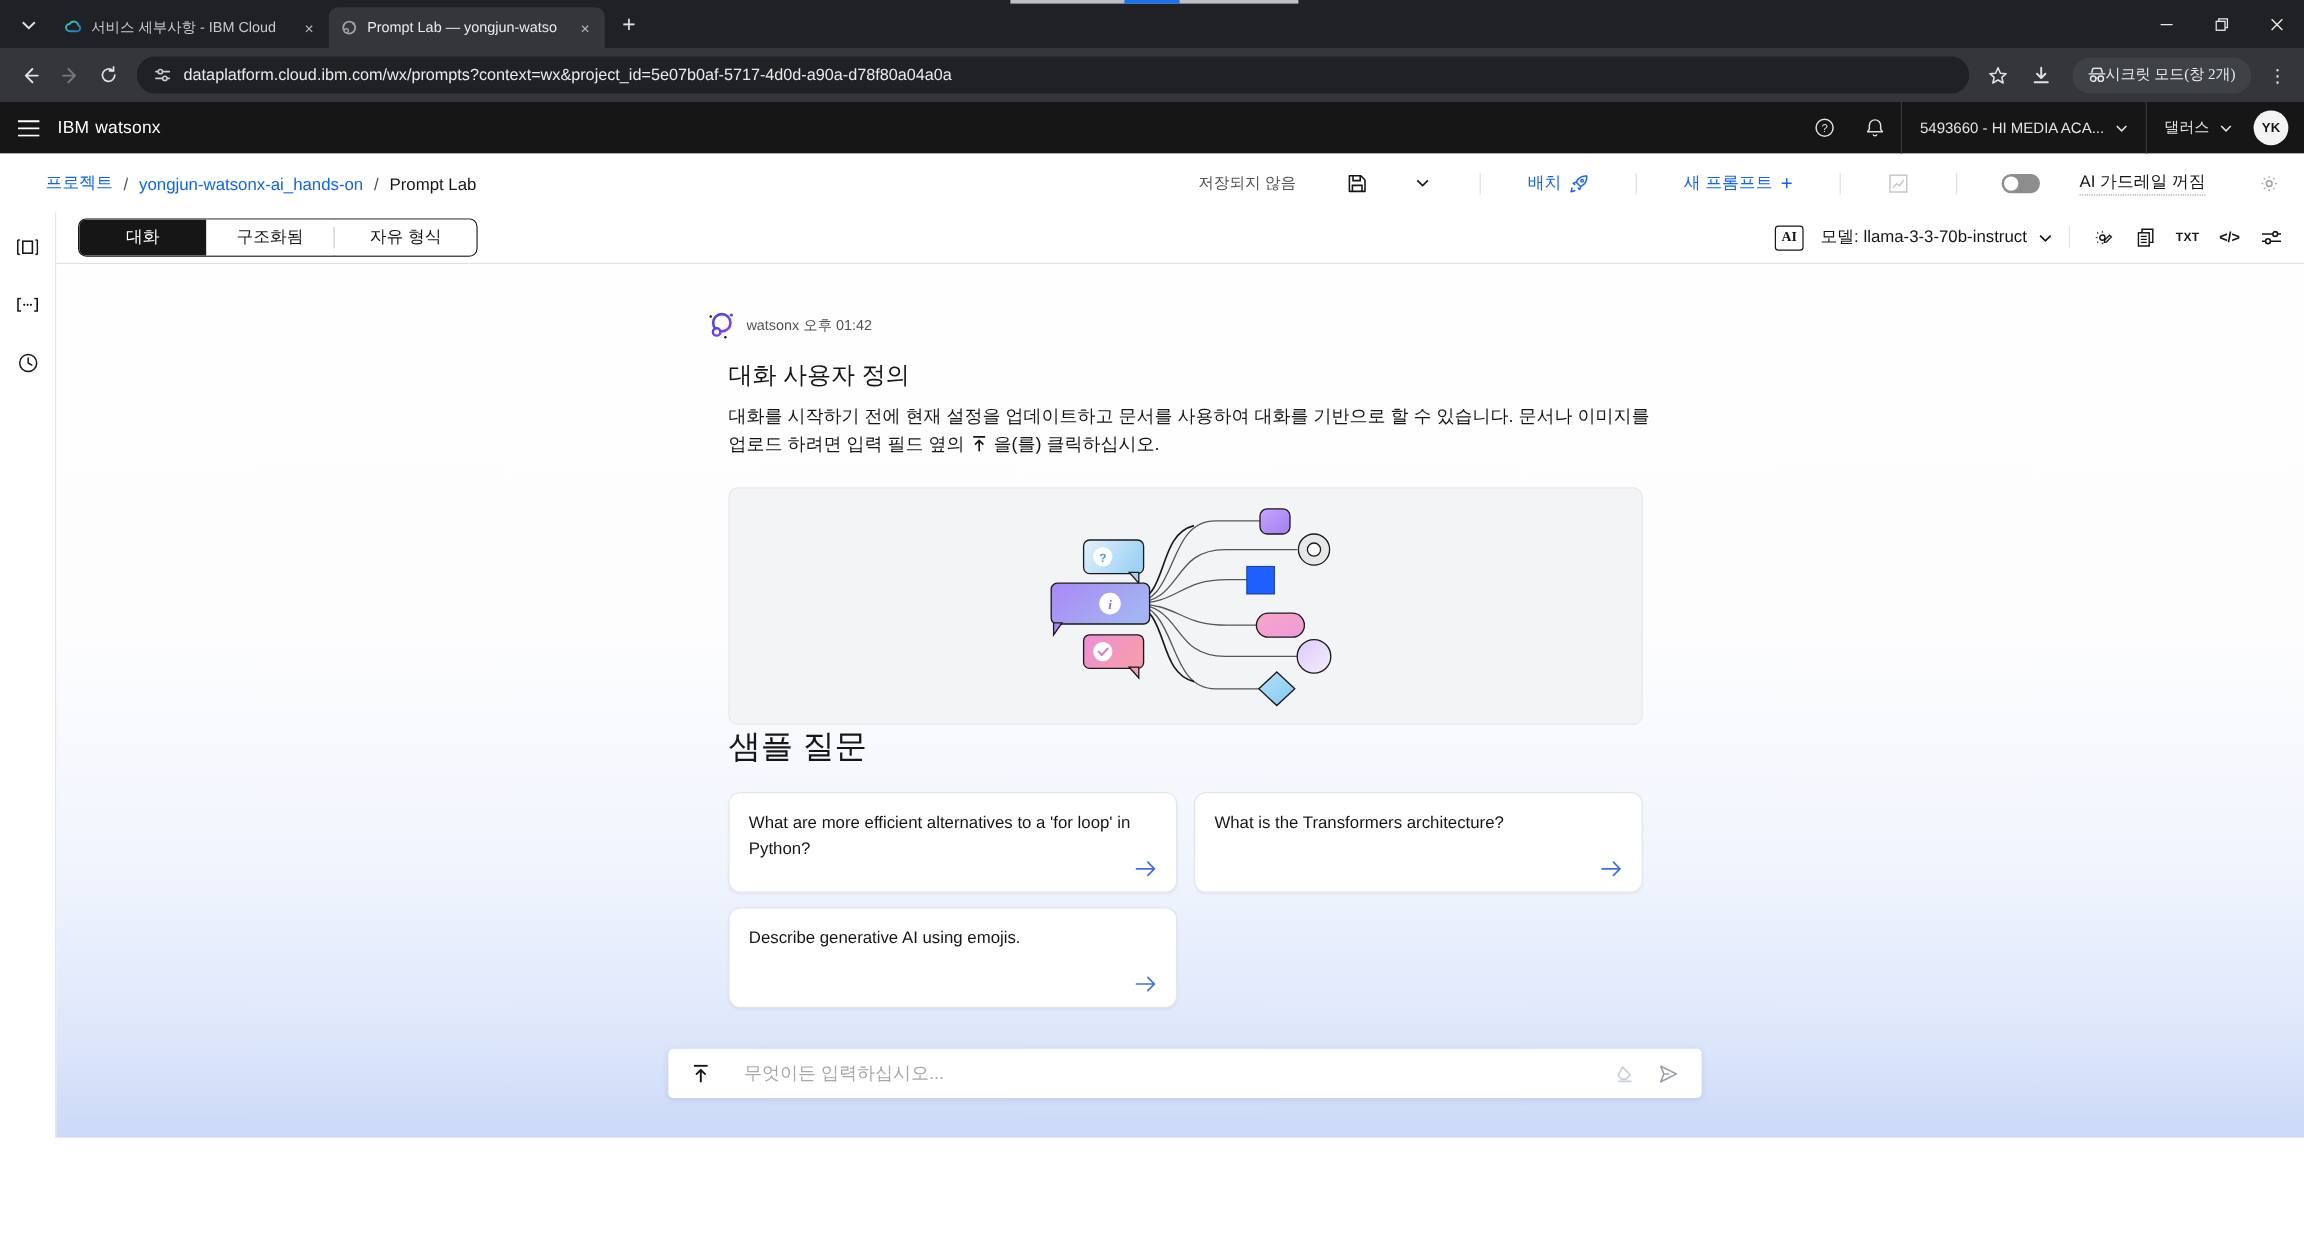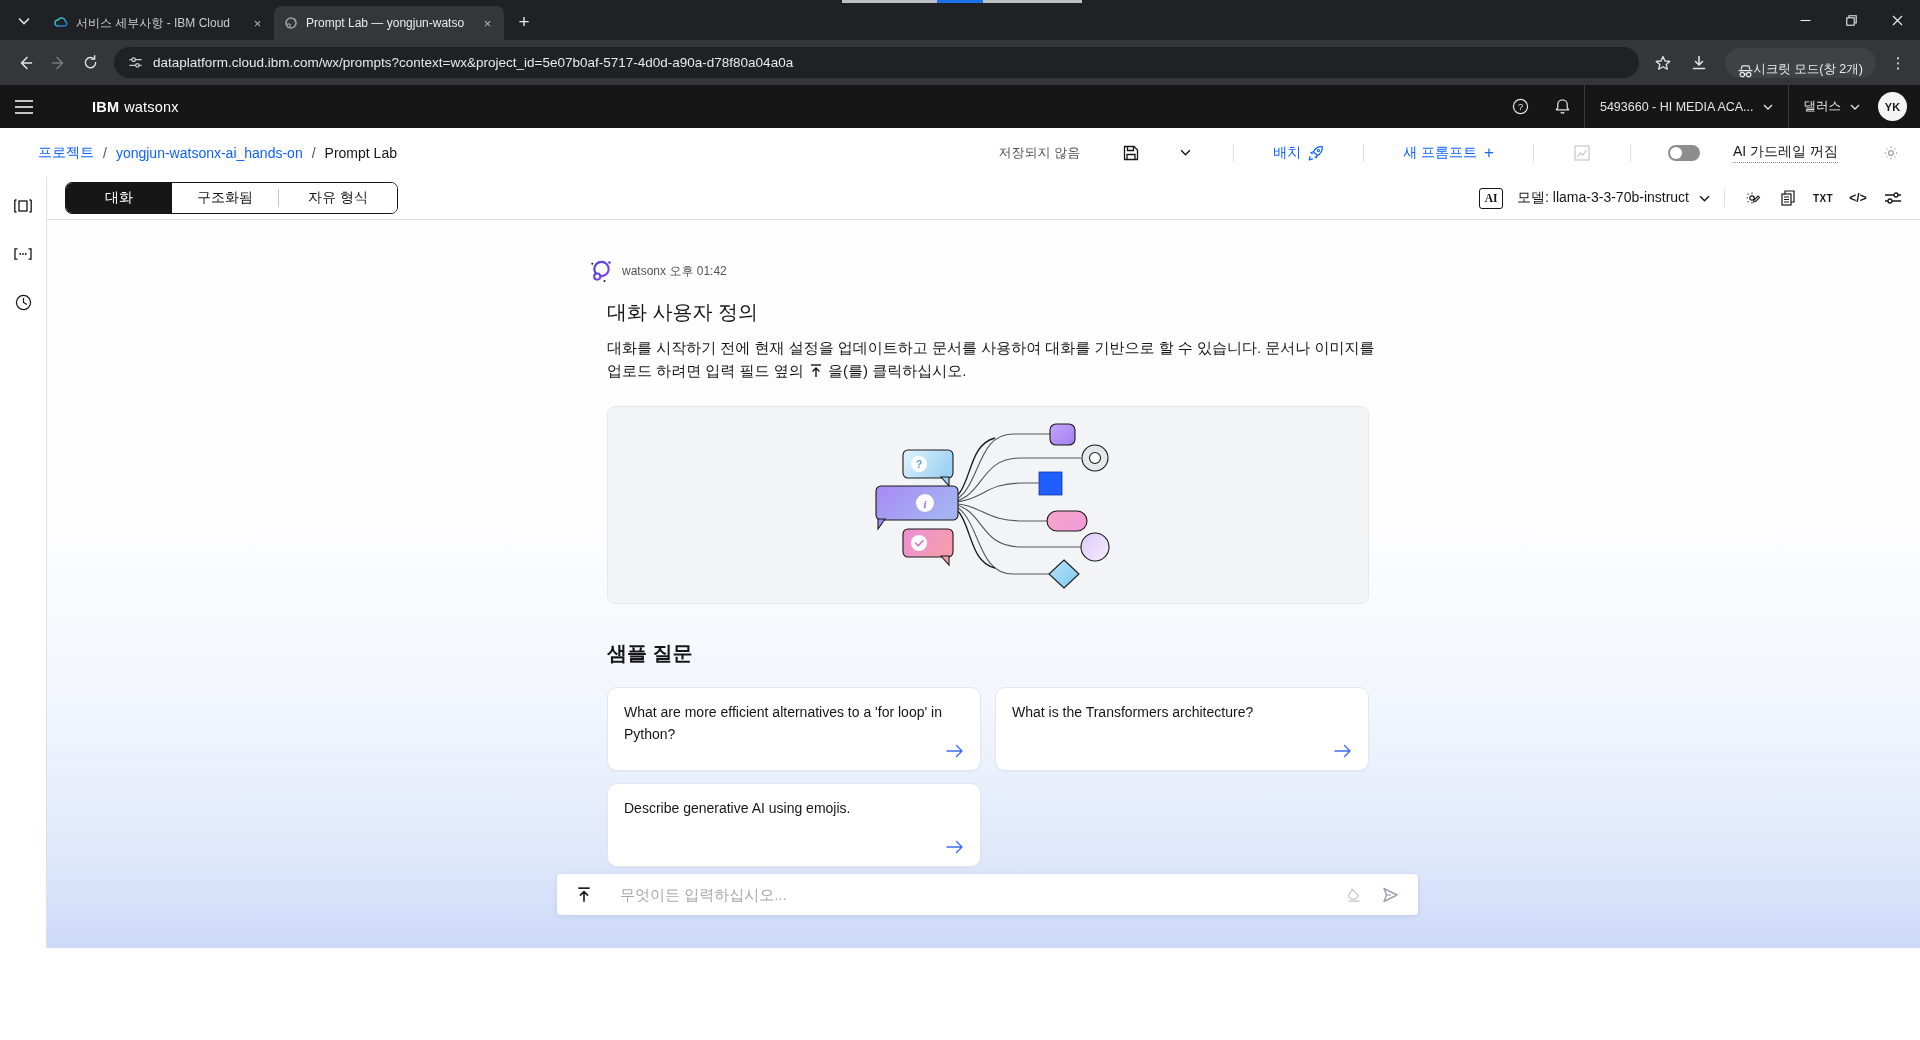--- a/index.html
+++ b/index.html
@@ -20,28 +20,28 @@
   .win-controls { margin-left:auto; display:flex; height:40px; }
   .win-btn { width:46px; height:40px; display:flex; align-items:center; justify-content:center; color:#e8eaed; }
 
   
   .url-row { height:45px; background:#35363a; display:flex; align-items:center; padding:0 10px; }
   .nav-btn { width:32px; height:32px; border-radius:50%; display:flex; align-items:center; justify-content:center; color:#dfe2e6; }
   .nav-btn.dim { color:#77797c; }
   .omnibox { flex:1; height:31px; background:#202124; border-radius:16px; display:flex; align-items:center; gap:10px; padding:0 14px; margin:0 8px; }
   .url-text { color:#e8eaed; font-size:13.5px; white-space:nowrap; }
   .omni-right { display:flex; align-items:center; gap:4px; }
-  .chip-incognito { height:30px; background:#3f4245; border-radius:15px; display:flex; align-items:flex-end; gap:0; padding:0 13px; color:#e8eaed; font-size:12.5px; margin:0 6px; }
+  .chip-incognito { height:30px; background:#3f4245; border-radius:15px; display:flex; align-items:center; gap:0; padding:0 13px; color:#e8eaed; font-size:12.5px; margin:0 6px;font-family:Liberation Serif, serif; }
   .kebab { width:24px; text-align:center; color:#e8eaed; font-size:15px; }
 
   
   .ibm-header { height:43px; background:#161616; display:flex; align-items:center; color:#fff; }
   .hamburger { width:48px; height:43px; display:flex; align-items:center; justify-content:center; }
   .brand { font-size:14.5px; letter-spacing:.2px; }
-  .brand b { font-weight:700; margin-right:5px;margin-left:44px; }
+  .brand b { font-weight:400; margin-right:5px; }
   .hdr-right { margin-left:auto; display:flex; align-items:center; height:100%; }
   .hdr-icon-btn { width:42px; height:43px; display:flex; align-items:center; justify-content:center; color:#e0e0e0; }
   .hdr-sel { height:43px; border-left:1px solid #393939; display:flex; align-items:center; gap:9px; padding:0 15px; font-size:12.5px; color:#e4e4e4; }
   .avatar { width:29px; height:29px; border-radius:50%; background:#f4f4f4; color:#161616; font-size:11px; font-weight:700; display:flex; align-items:center; justify-content:center; margin:0 13px 0 3px; }
 
   
   .crumb-row { height:49px; background:#fff; display:flex; align-items:center; padding-left:38px; font-size:14px; }
   .crumb-link { color:#0f62fe; cursor:pointer; }
   .crumb-sep { color:#525252; margin:0 9px; }
   .crumb-cur { color:#161616; }
@@ -78,21 +78,21 @@
   .content { position:relative; flex:1; overflow:hidden;
     background:linear-gradient(180deg, #fefefe 0%, #fdfdfe 42%, #f1f5fd 68%, #dfe8fb 87%, #ccd9f8 100%); }
   .chat-col { width:796px; margin-left:541px; padding-top:38px; }
   .msg-head { display:flex; align-items:center; gap:8px; }
   .sender-line { font-size:12px; color:#525252; }
   .msg-body { margin-left:19px; }
   .msg-title { font-size:20px; font-weight:400; color:#161616; margin-top:15px; }
   .msg-desc { font-size:15px; line-height:23px; color:#161616; margin-top:10px; width:782px; }
   .inline-upload { display:inline-block; vertical-align:-2px; margin:0 1px; }
   .illus-panel { margin-top:24px; width:762px; height:198px; background:#f3f4f6; border:1px solid #e7e8eb; border-radius:8px; display:flex; align-items:center; justify-content:center; }
-  .samples-h { margin-top:36px; font-size:20px; font-weight:700; color:#161616; }
+  .samples-h { font-size:27px; font-weight:400; color:#161616; }
   .cards { margin-top:20px; display:grid; grid-template-columns:374px 374px; gap:12px 14px; }
   .card { position:relative; height:84px; background:#fff; border:1px solid #e3e5e9; border-radius:10px; padding:13px 16px; box-shadow:0 1px 2px rgba(20,30,60,.04); cursor:pointer; }
   .card-text { font-size:14px; line-height:22px; color:#161616; width:330px; }
   .card-arrow { position:absolute; right:16px; bottom:12px; }
 
   .input-bar { position:absolute; left:510px; bottom:33px; width:861px; height:41px; background:#fff; border-radius:4px; box-shadow:0 1px 5px rgba(30,40,80,.10); display:flex; align-items:center; padding:12px 15px; }
   .upload-btn { width:24px; height:24px; display:flex; align-items:center; justify-content:center; color:#161616; }
   .chat-input { flex:1; border:none; outline:none; font-size:15px; color:#161616; margin-left:24px; background:transparent; font-family:"Liberation Sans", sans-serif; }
   .chat-input::placeholder { color:#a8a8a8; }
   .in-icon { width:26px; height:26px; display:flex; align-items:center; justify-content:center; margin-left:10px; }

